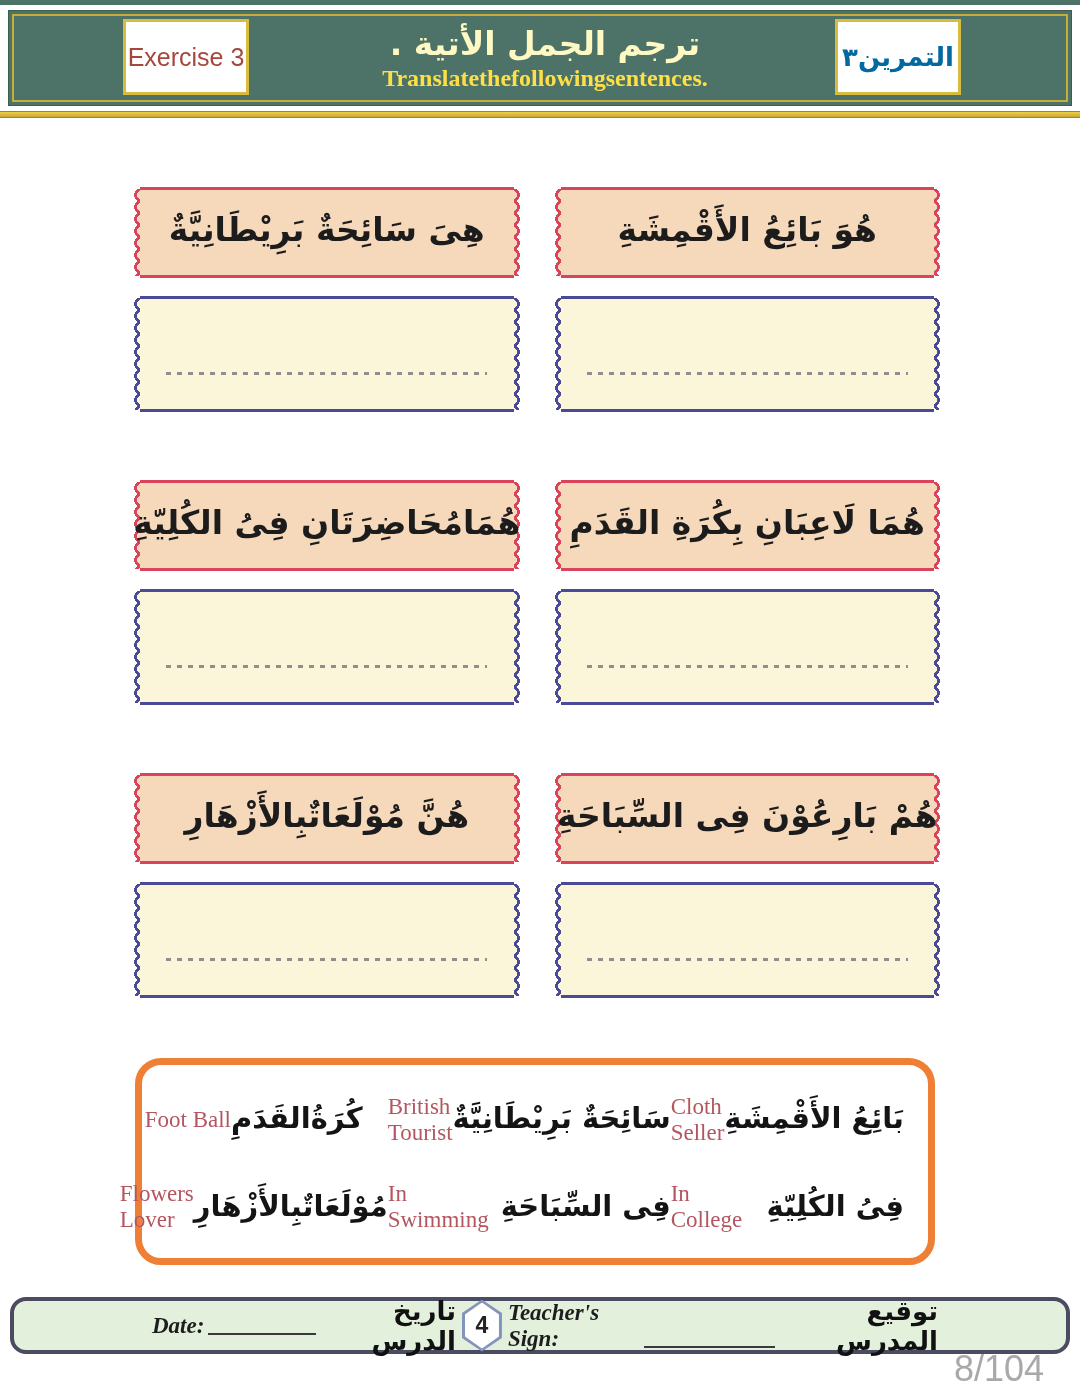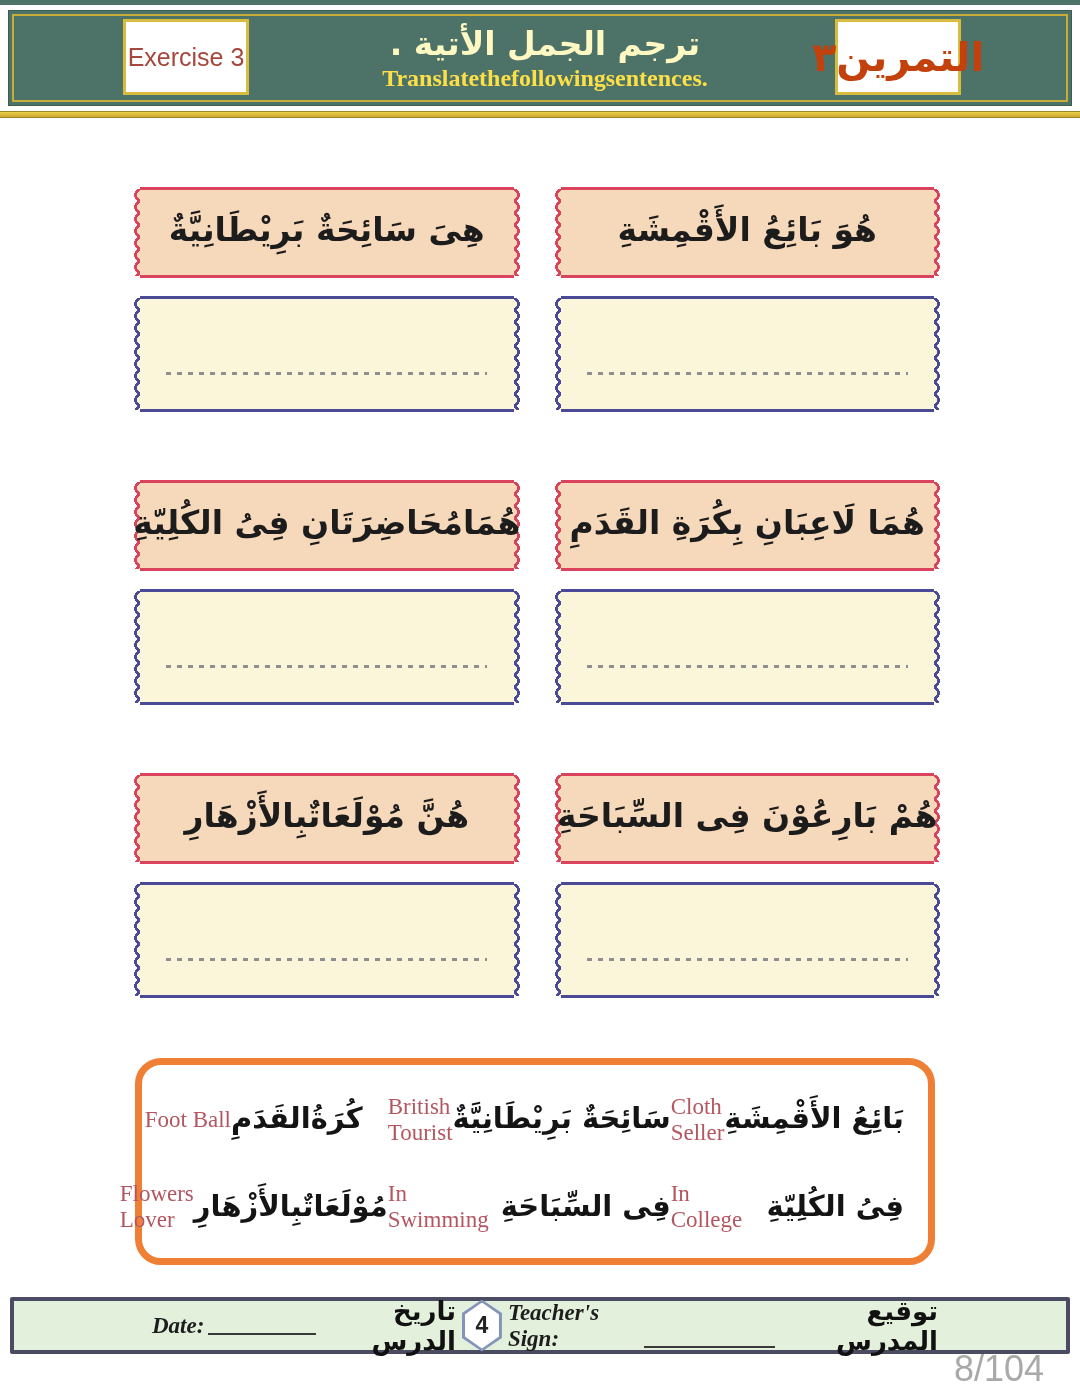--- a/index.html
+++ b/index.html
@@ -9,21 +9,21 @@
   
   .top-strip { position:absolute; top:0; left:0; right:0; height:5px; background:#4d7268; }
   .header-bar { position:absolute; top:10px; left:8px; right:8px; height:96px;
     background:#4d7268; border:1px solid #3c5d52; }
   .header-gold-inset { position:absolute; inset:3px; border:2px solid #c9ad3b; pointer-events:none; }
   .header-badge { position:absolute; top:8px; height:76px; background:#ffffff;
     border:3px solid #d8bc3f; display:flex; align-items:center; justify-content:center; }
   .badge-left  { left:114px; width:126px; }
   .badge-right { right:110px; width:126px; }
   .badge-left span { color:#a5473c; font-size:25px; }
-  .badge-right span { color:#c2410c; font-size:40px; font-weight:700; font-family:"DejaVu Sans", sans-serif; }
+  .badge-right span { color:#0369a1; font-size:26px; font-weight:700; font-family:"DejaVu Sans", sans-serif; }
   .header-center { position:absolute; left:260px; right:250px; top:0; bottom:0;
     display:flex; flex-direction:column; align-items:center; justify-content:center; gap:2px; }
   .title-ar { color:#fef9c3; font-size:33px; font-weight:700; font-family:"DejaVu Sans", sans-serif; direction:rtl; }
   .title-en { color:#fde047; font-size:24px; font-weight:700; font-family:"Liberation Serif", serif; }
   .gold-rule { position:absolute; top:111px; left:0; right:0; height:7px;
     background:linear-gradient(#ecd14b, #cda72c); border-top:1px solid #9e8826; border-bottom:1px solid #9e8826; }
 
   
   .scallop { position:relative; }
   .scallop .body { position:absolute; top:0; bottom:0; left:8px; right:8px;
@@ -49,21 +49,21 @@
   .vocab-box { position:absolute; top:1058px; left:135px; width:800px; height:207px;
     background:#ffffff; border:7px solid #ef7f35; border-radius:26px;
     display:grid; grid-template-columns:1fr 1fr 1fr; direction:rtl; padding:10px 24px 8px; }
   .vocab-item { display:flex; flex-direction:row; align-items:center; justify-content:center; }
   .vocab-ar { font-family:"DejaVu Sans", sans-serif; font-size:29px; font-weight:600;
     color:#141414; direction:rtl; white-space:nowrap; line-height:1.55; }
   .vocab-en { font-family:"Liberation Serif", serif; font-size:23px; color:#b4565f; margin-top:2px; direction:ltr; }
 
   
   .footer-bar { position:absolute; top:1297px; left:10px; right:10px; height:57px;
-    background:#e3f1dc; border:4px solid #4b4b61; border-radius:2px;
+    background:#e3f1dc; border:4px solid #4b4b61; border-radius:16px;
     display:flex; align-items:center; justify-content:space-between; padding:0 128px 0 138px; }
   .script-label { font-family:"Liberation Serif", serif; font-style:italic; font-weight:700;
     font-size:23px; color:#1d1d1d; }
   .label-group { display:flex; align-items:flex-end; gap:4px; }
   .write-line { display:inline-block; border-bottom:2px solid #3a3a3a; margin-bottom:4px; }
   .line-date { width:108px; }
   .line-sign { width:148px; }
   .footer-ar { font-family:"DejaVu Sans", sans-serif; font-size:26px; font-weight:700; color:#111; direction:rtl; }
   .hexagon { position:relative; width:40px; height:52px; margin:0 6px;
     background:#8494ba; clip-path:polygon(50% 0, 100% 26%, 100% 74%, 50% 100%, 0 74%, 0 26%); flex:0 0 auto; }

